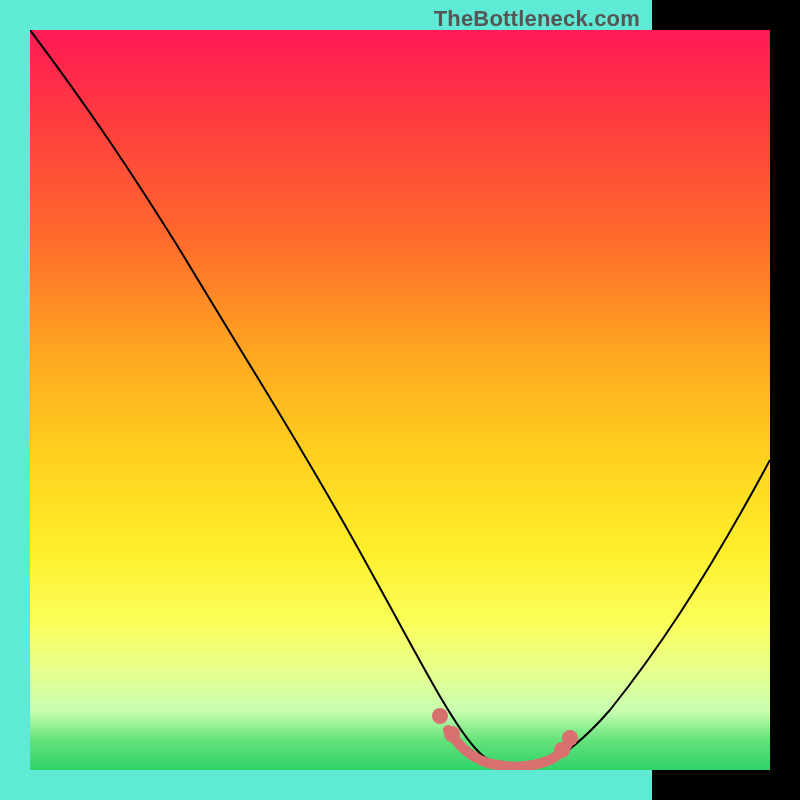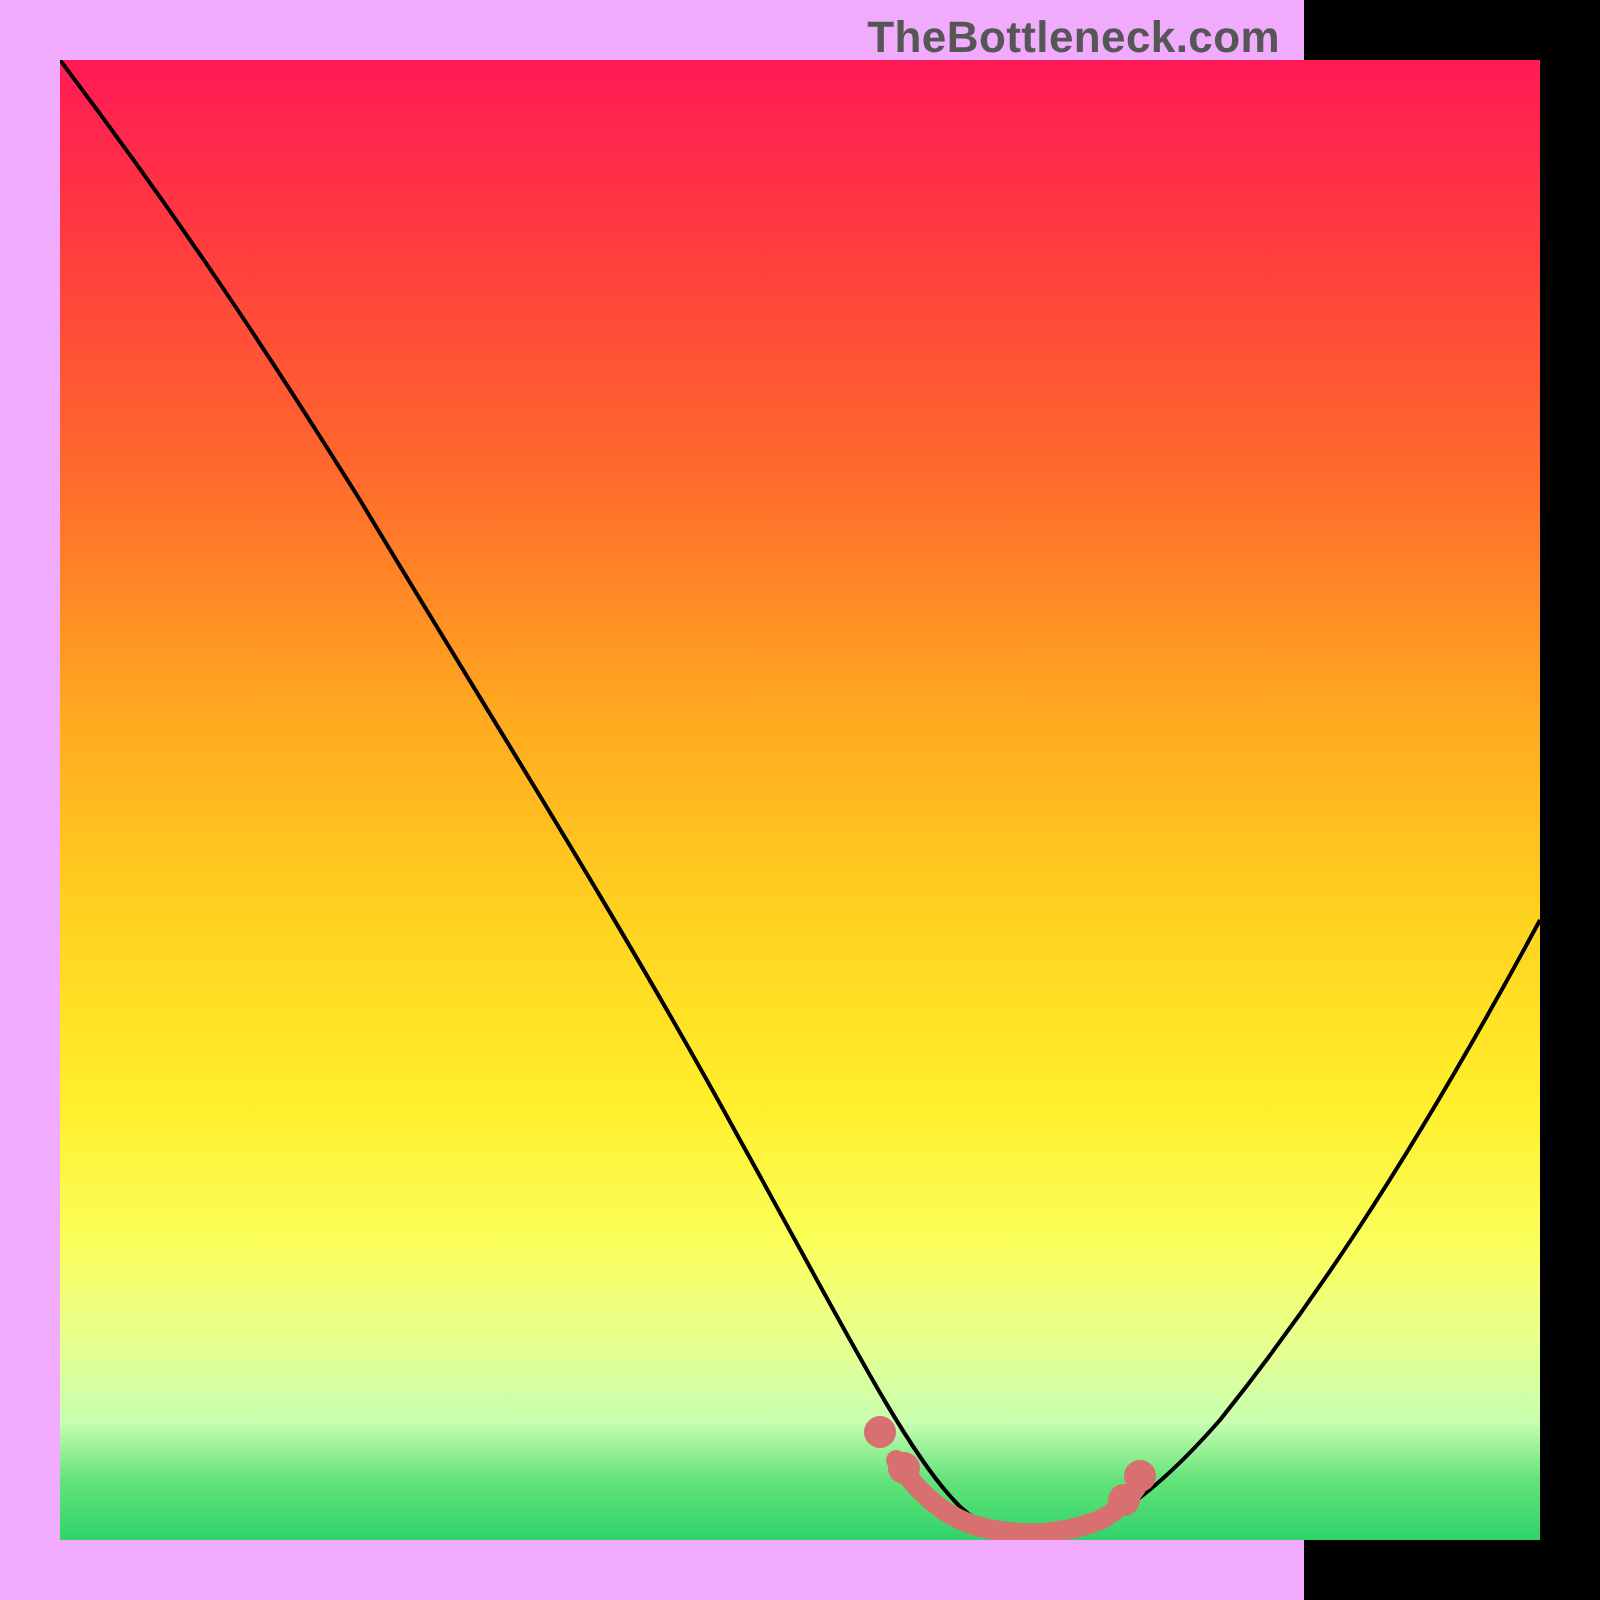--- a/index.html
+++ b/index.html
@@ -1,21 +1,21 @@
 <!DOCTYPE html>
 <html><head>
 <meta charset="utf-8">
 <style>
   * { margin: 0; padding: 0; box-sizing: border-box; }
   html, body { width: 800px; height: 800px; overflow: hidden; background: #000; }
   .frame {
     position: relative;
     width: 652px;
     height: 800px;
-    background: #f0abfc;
+    background: #5eead4;
     padding-left: 44px;
   }
   .plot-area {
     position: absolute;
     left: 30px;
     top: 30px;
     width: 740px;
     height: 740px;
     background: linear-gradient(to bottom,
       #ff1a55 0%,

